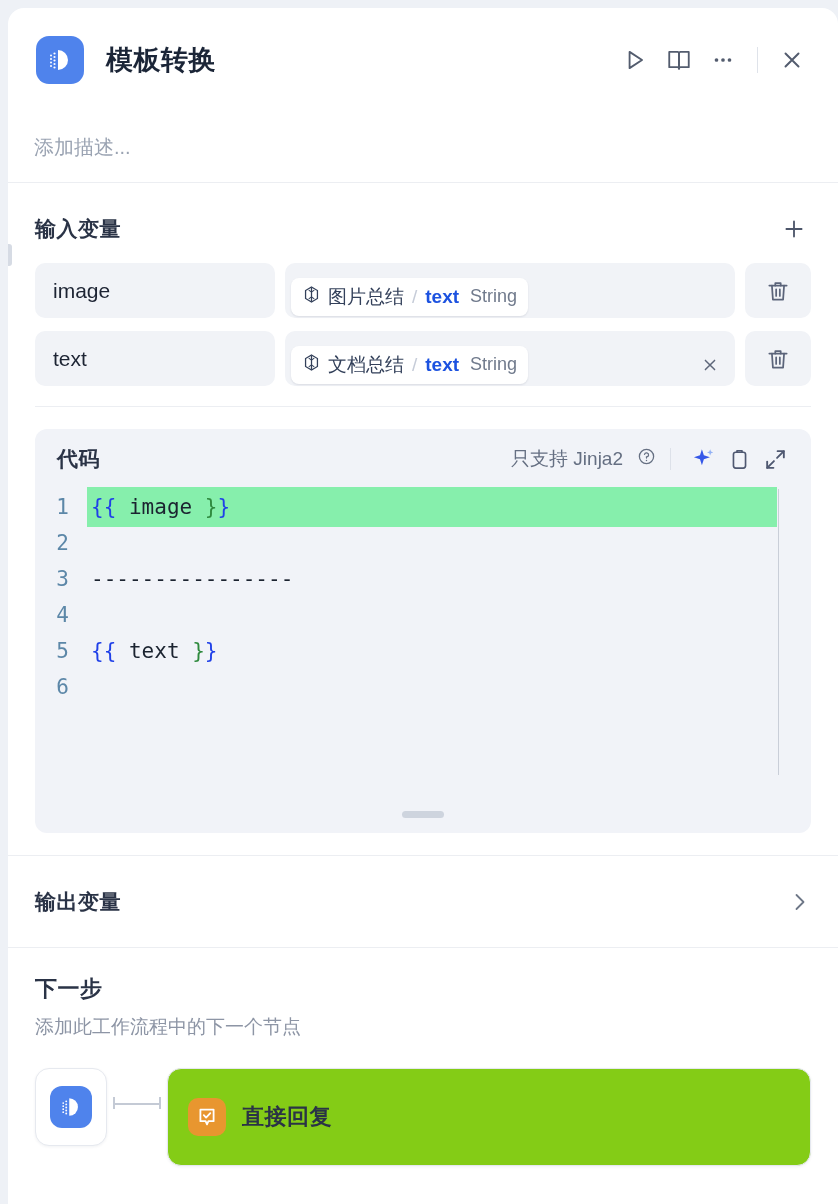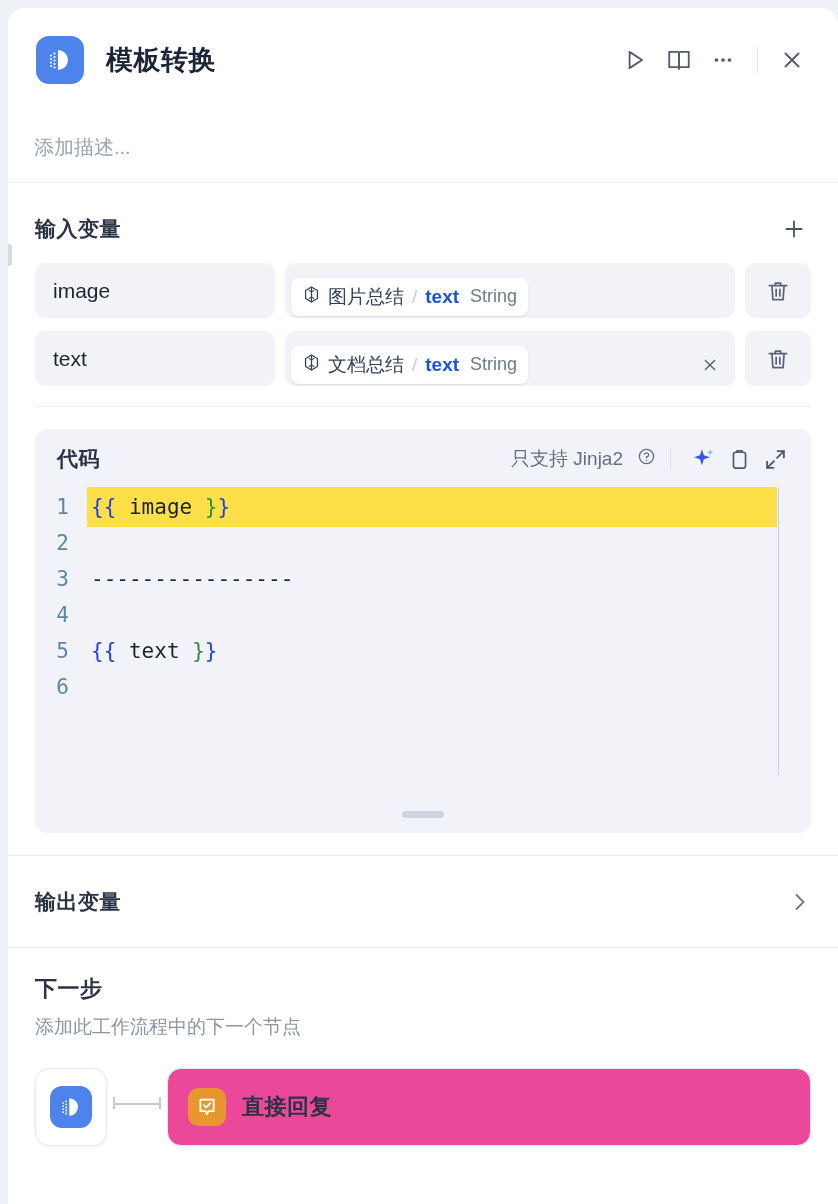--- a/index.html
+++ b/index.html
@@ -251,21 +251,21 @@
     font-family: "DejaVu Sans Mono", "Liberation Mono", monospace;
     font-size: 21px;
     line-height: 36px;
   }
   .code-line {
     display: flex;
     height: 36px;
     align-items: center;
     position: relative;
   }
-  .code-line.active .code-text-inner { background: #fde047; }
+  .code-line.active .code-text-inner { background: #86efac; }
   .ln {
     width: 52px;
     text-align: right;
     padding-right: 18px;
     color: #5c87a8;
     flex: 0 0 auto;
     font-size: 21px;
   }
   .code-text {
     flex: 1;
@@ -388,24 +388,24 @@
     top: 50%;
     transform: translateY(-50%);
     width: 2px; height: 12px;
     background: #c4cad5;
   }
   #connector .cnub-l { left: 6px; }
   #connector .cnub-r { right: 6px; }
 
   #next-card {
     flex: 1;
-    background: #ec4899;
+    background: #84cc16;
     border: 1px solid #e5e8ef;
     border-radius: 14px;
-    height: 78px;
+    height: 98px;
     display: flex;
     align-items: center;
     padding: 0 20px;
     box-shadow: 0 1px 3px rgba(20,30,60,.06);
     cursor: pointer;
   }
   #next-card-icon {
     width: 38px; height: 38px;
     border-radius: 10px;
     background: #e8962f;

